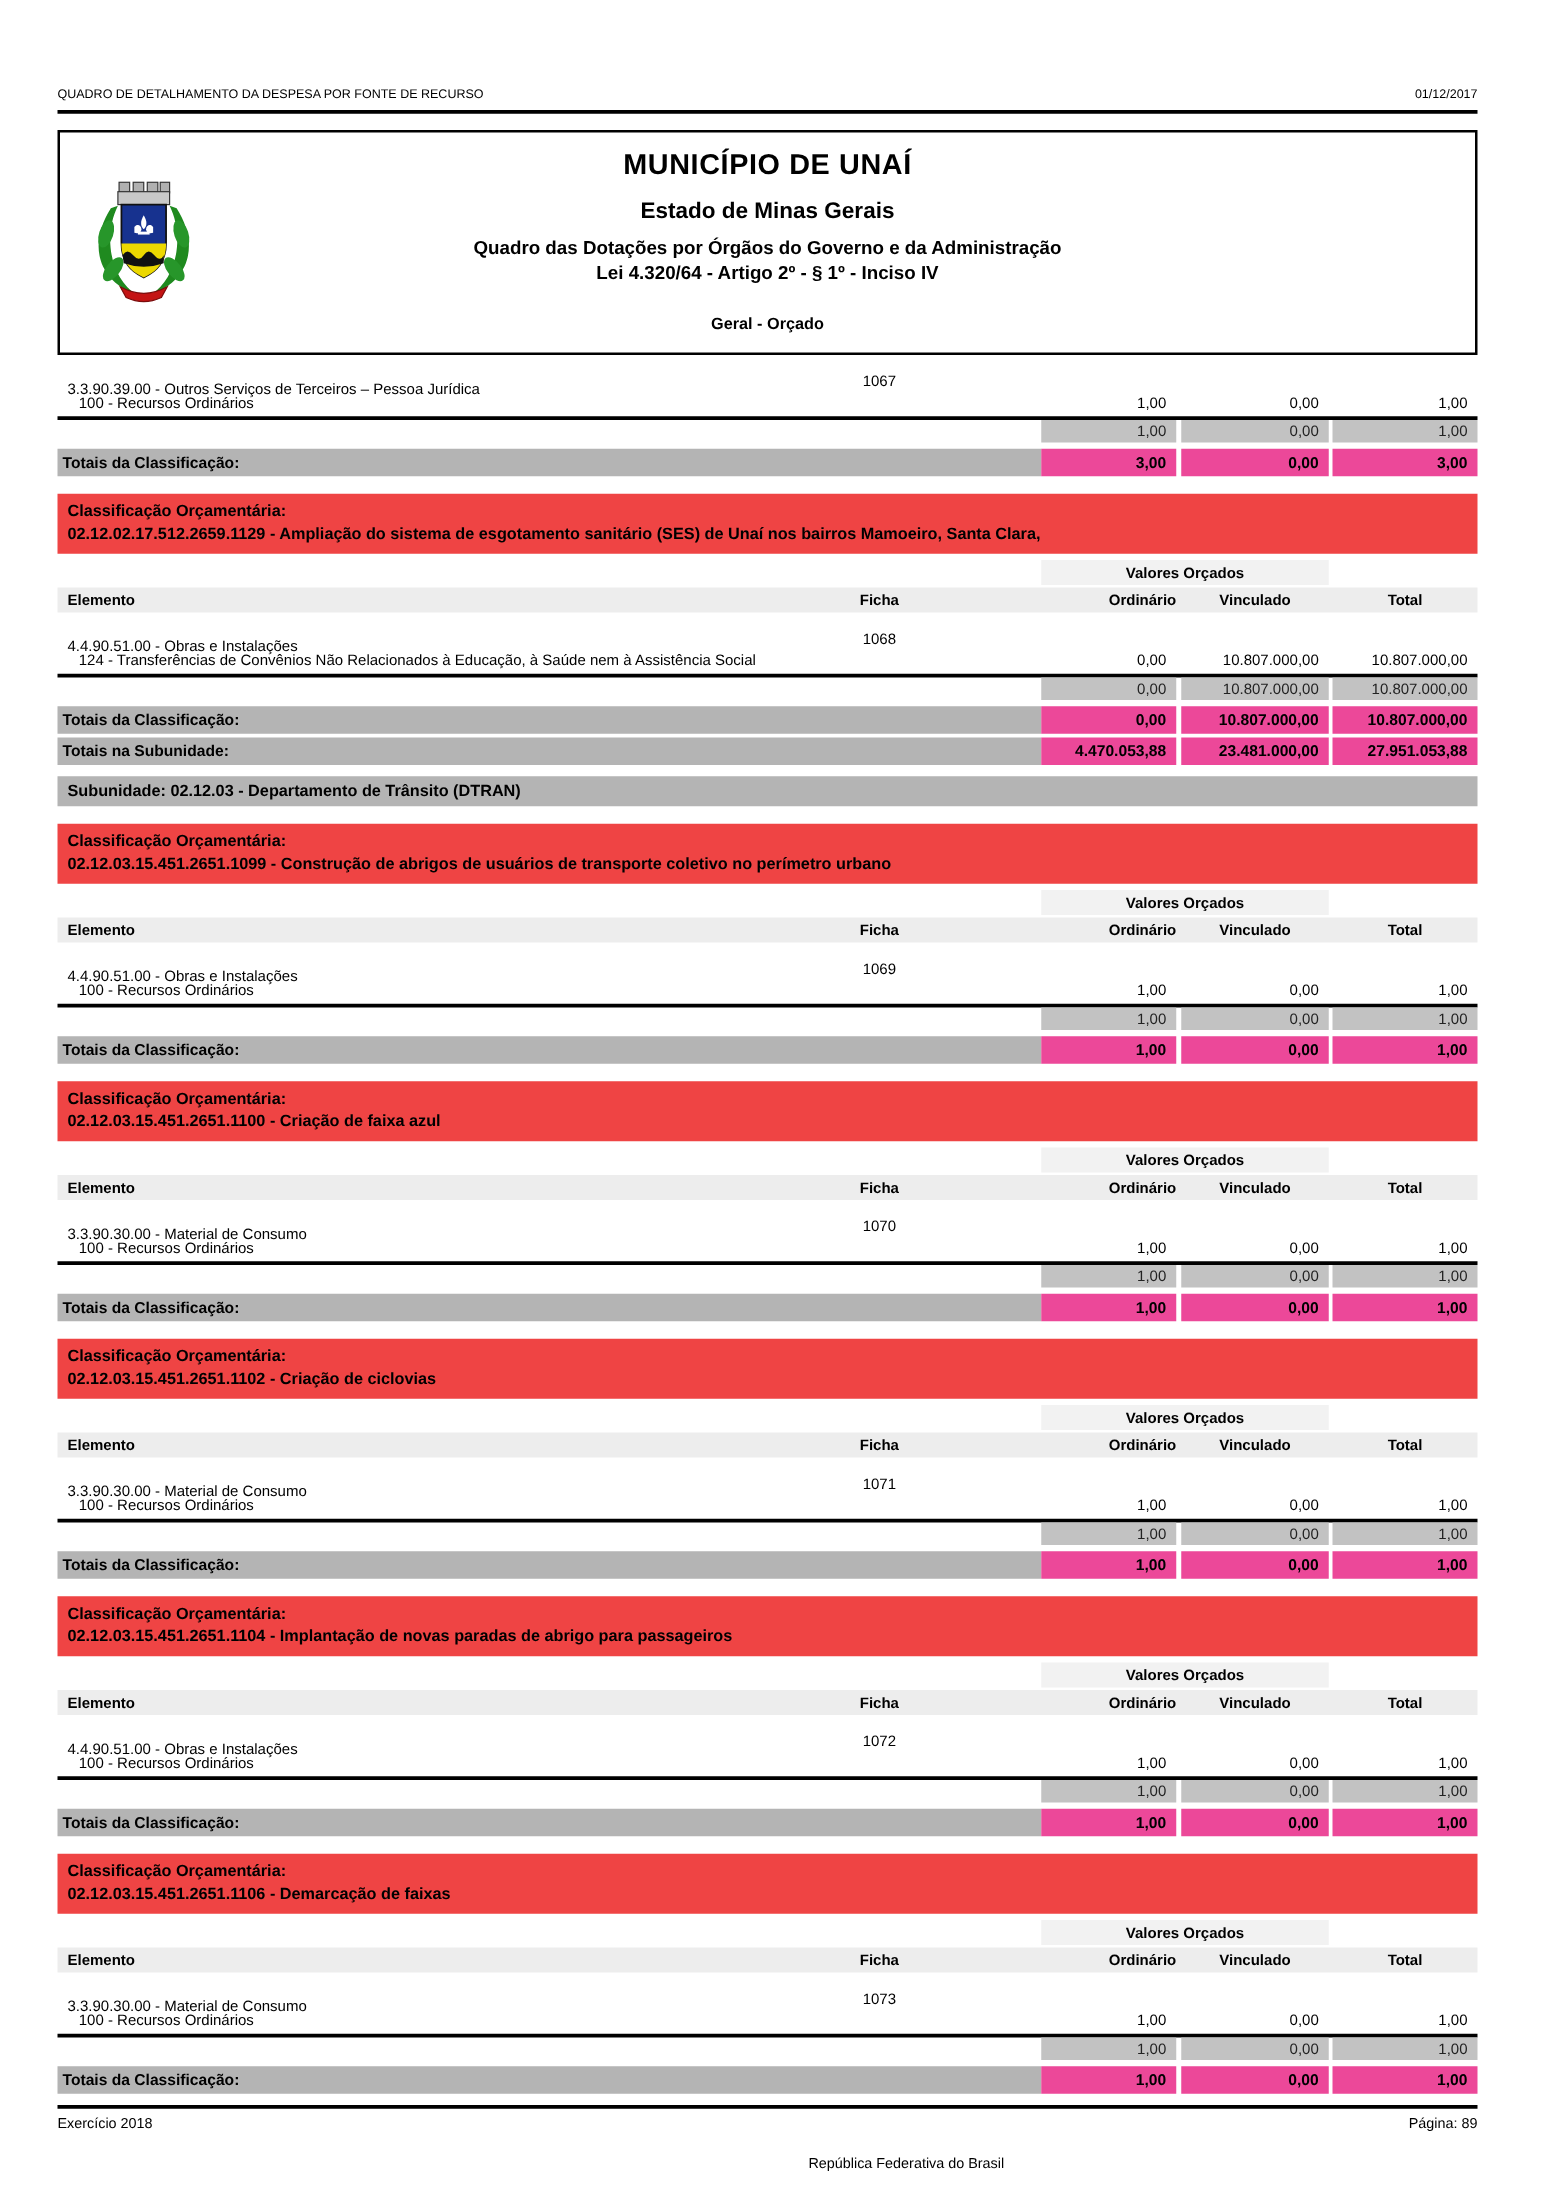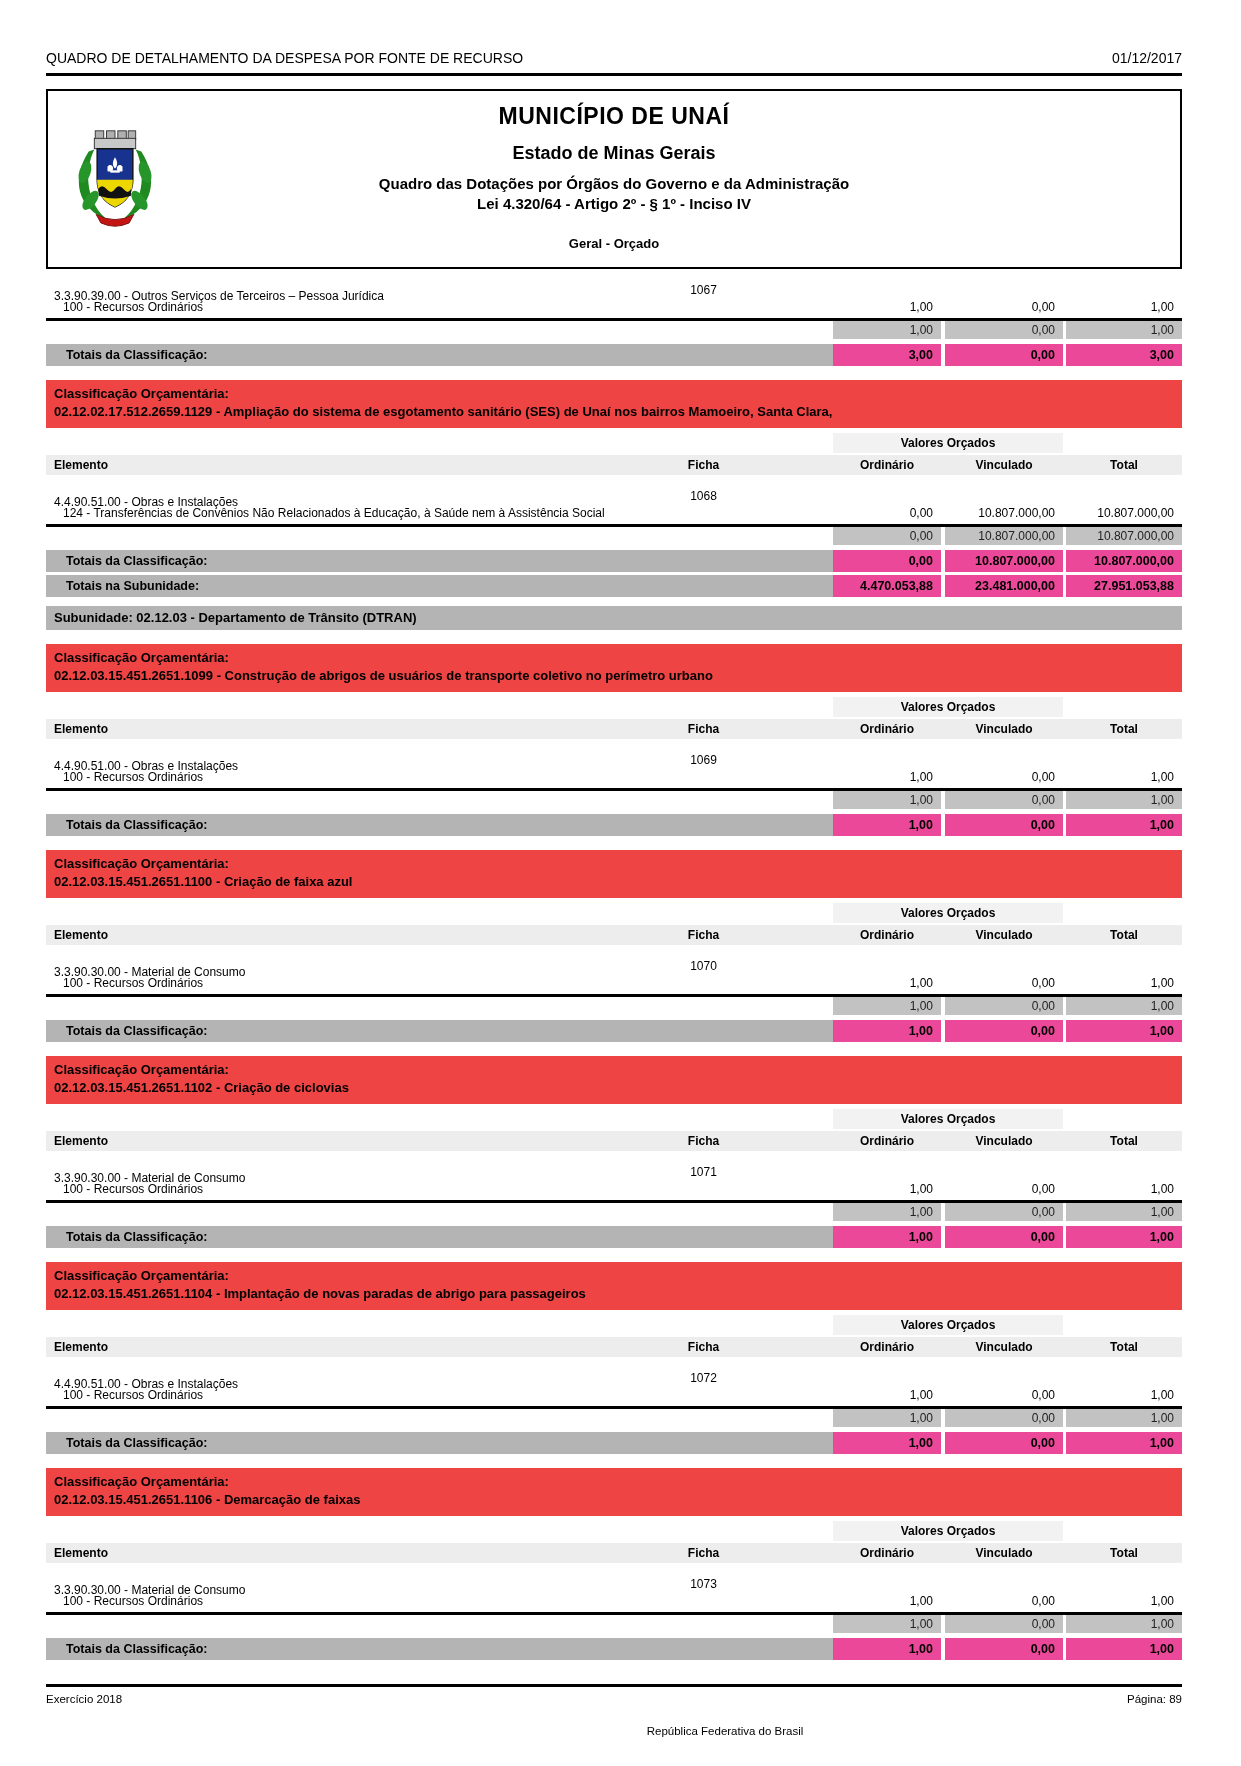--- a/index.html
+++ b/index.html
@@ -1,22 +1,22 @@
 <!DOCTYPE html>
 <html><head>
 <meta charset="utf-8">
 <style>
   html,body{margin:0;padding:0;background:#fff;}
   .page{width:1241px;height:1766px;position:relative;background:#fff;
         font-family:"Liberation Sans",sans-serif;color:#000;overflow:hidden;}
   .content{position:absolute;left:46px;top:0;width:1136px;}
 
   
-  .top-header{padding-top:50px;display:flex;justify-content:space-between;
-              font-size:14px;border-bottom:3px solid #000;padding-bottom:7px;}
+  .top-header{padding-top:70px;display:flex;justify-content:space-between;
+              font-size:10px;border-bottom:3px solid #000;padding-bottom:7px;}
 
   
   .title-box{margin-top:13px;border:2px solid #000;position:relative;
              text-align:center;padding:12px 0 12px;}
   .logo{position:absolute;left:20px;top:30px;width:94px;height:108px;}
   .t-muni{font-size:23px;font-weight:bold;letter-spacing:.5px;}
   .t-state{font-size:18px;font-weight:bold;margin-top:13px;}
   .t-sub{font-size:15px;font-weight:bold;margin-top:11px;}
   .t-law{font-size:15px;font-weight:bold;margin-top:3px;}
   .t-scope{font-size:13px;font-weight:bold;margin-top:24px;margin-bottom:4px;}
@@ -28,35 +28,35 @@
 
   #sections{margin-top:8px;}
   .class-header{background:#ef4444;font-weight:bold;font-size:13px;
                 padding:5px 8px 7px;line-height:18px;margin-top:14px;}
   .band-row{margin-top:5px;height:20px;}
   .band{grid-column:4/7;background:#f2f2f2;text-align:center;font-weight:bold;
         font-size:12px;height:20px;line-height:20px;}
   .cols-head{background:#ededed;height:20px;font-weight:bold;font-size:12px;margin-top:2px;}
   .h-el{grid-column:1;padding-left:8px;}
   .h-ficha{grid-column:2;text-align:center;}
-  .h-ord{grid-column:4;text-align:center;}
+  .h-ord{grid-column:4;text-align:right;}
   .h-vin{grid-column:6;text-align:center;}
   .h-tot{grid-column:8;text-align:center;}
 
   .el-row{margin-top:8px;font-size:12px;height:20px;}
   .el-label{grid-column:1;padding-left:8px;margin-top:12px;}
   .el-ficha{grid-column:2;text-align:center;}
   .src-row{font-size:12px;height:19px;}
   .src-label{padding-left:17px;}
   .rule{height:3px;background:#000;margin-top:2px;}
   .subtotal-row{height:18px;font-size:12px;color:#222;}
   .subtotal-row .cell{background:#c2c2c2;height:18px;line-height:18px;}
 
   .totals-row{margin-top:5px;height:22px;font-size:12.5px;font-weight:bold;}
-  .totals-row .t-label{grid-column:1;background:#b4b4b4;padding-left:20px;height:22px;line-height:22px;}
+  .totals-row .t-label{grid-column:1;background:#b4b4b4;padding-left:4px;height:22px;line-height:22px;}
   .totals-row .cell{background:#ec4899;height:22px;line-height:22px;}
   .row-totais_subunidade{margin-top:3px;}
   .subunit-banner{background:#b4b4b4;font-weight:bold;font-size:13px;height:24px;
                   line-height:24px;padding-left:8px;margin-top:9px;}
 
   .footer{position:absolute;left:46px;top:1684px;width:1136px;border-top:3px solid #000;
           padding-top:6px;display:flex;font-size:11.5px;}
   .footer .f-left{flex:1;text-align:left;}
   .footer .f-center{flex:1;text-align:right;margin-top:32px;}
   .footer .f-right{flex:1;text-align:right;}

